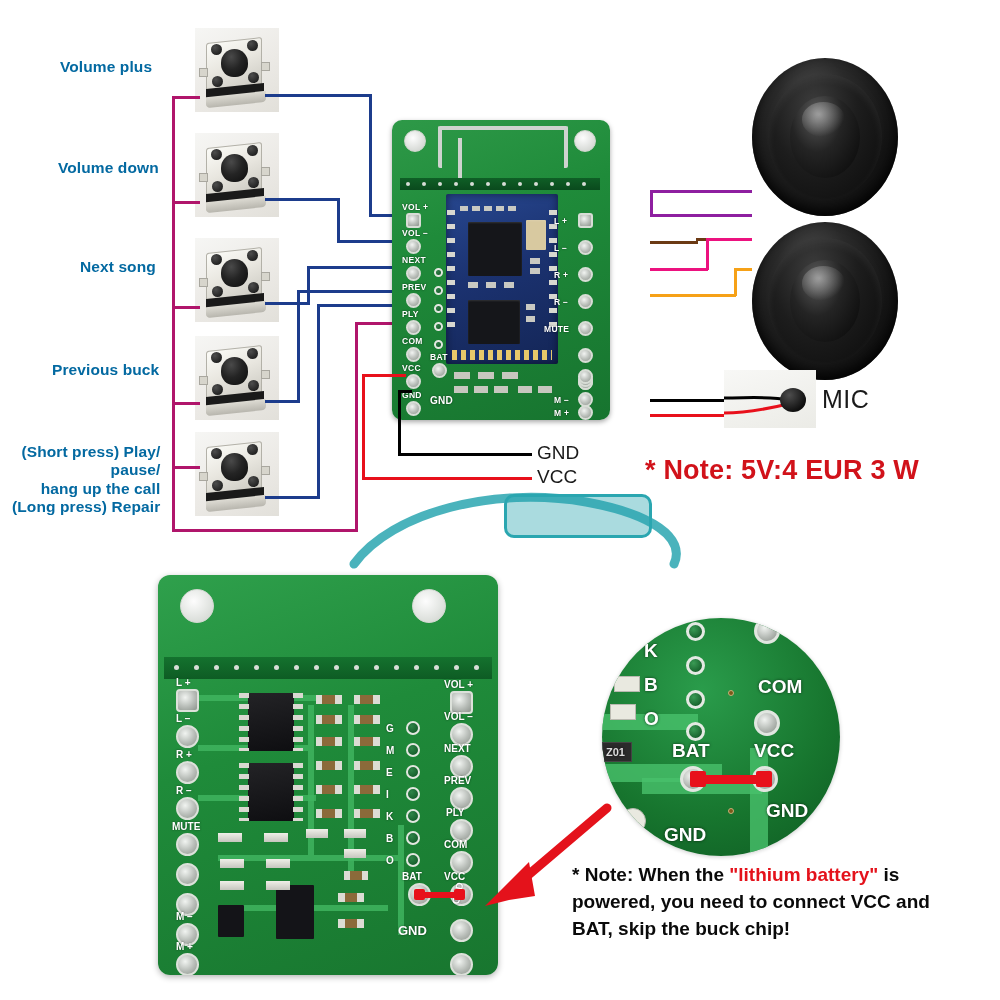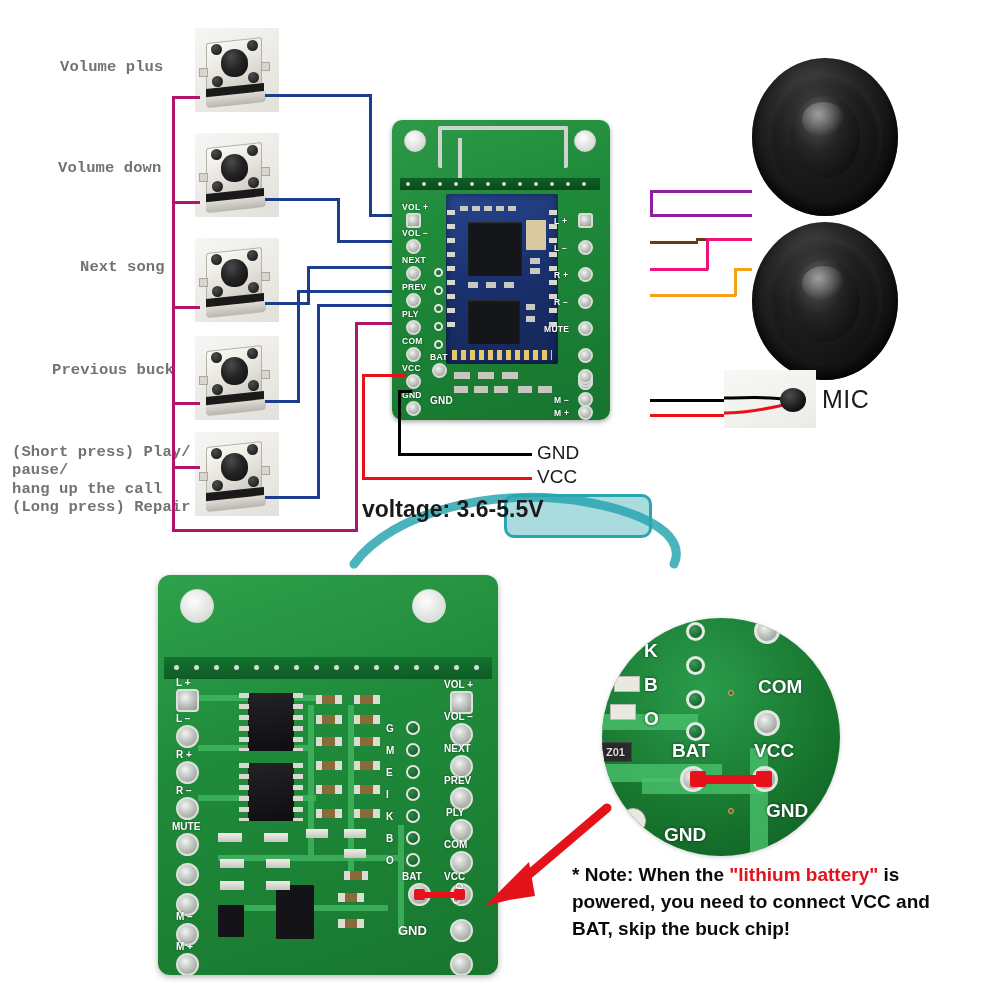--- a/index.html
+++ b/index.html
@@ -7,28 +7,28 @@
     width: 1000px; height: 1000px;
     background: #ffffff;
     font-family: "Liberation Sans", sans-serif;
     overflow: hidden;
   }
   #stage { position: relative; width: 1000px; height: 1000px; background: #fff; }
 
   
   .btn-label {
     position: absolute;
-    font-family: Liberation Mono, monospace;
+    font-family: Liberation Sans, sans-serif;
     font-weight: bold;
     font-size: 15.5px;
-    color: #737373;
+    color: #0369a1;
     line-height: 1.18;
     letter-spacing: .1px;
     white-space: pre-line;
-    text-align: left;
+    text-align: right;
   }
 
   
   .tact {
     position: absolute;
     width: 84px; height: 84px;
     background: linear-gradient(150deg,#f6f6f4 0%,#eceae6 55%,#e2e0da 100%);
   }
   .tact .body {
     position: absolute; left: 11px; top: 12px;
@@ -570,29 +570,29 @@
   <div class="wire v blk" style="left:398px; top:390px; height:66px;"></div>
   <div class="wire h blk" style="left:398px; top:453px; width:134px;"></div>
   <div class="wire h blk" style="left:398px; top:390px; width:14px;"></div>
   <div class="callout" style="left:537px; top:442px;">GND</div>
 
   <div class="wire v red" style="left:362px; top:374px; height:105px;"></div>
   <div class="wire h red" style="left:362px; top:374px; width:44px;"></div>
   <div class="wire h red" style="left:362px; top:477px; width:170px;"></div>
   <div class="callout" style="left:537px; top:466px;">VCC</div>
 
+  <div id="note-red">* Note: 5V:4 EUR 3 W</div>
 
   <div id="watermark">
     <svg id="wm-swoosh" viewBox="0 0 360 104">
       <path d="M20,92 C58,40 160,14 252,30 C318,42 352,66 340,92" stroke="#2aa6b0" stroke-width="9" fill="none" stroke-linecap="round" opacity="0.85"></path>
     </svg>
     <div id="wm-fans-plate"></div>
   </div>
 
-  <div id="voltage-text">voltage: 3.6-5.5V</div>
 
   <div id="pcb-bot">
     <div class="mhole" style="left:22px; top:14px;"></div>
     <div class="mhole" style="left:254px;top:14px;"></div>
     <div class="hdr">
       <i style="left:10px"></i>
         <i style="left:30px"></i>
         <i style="left:50px"></i>
         <i style="left:70px"></i>
       <i style="left:90px"></i>

